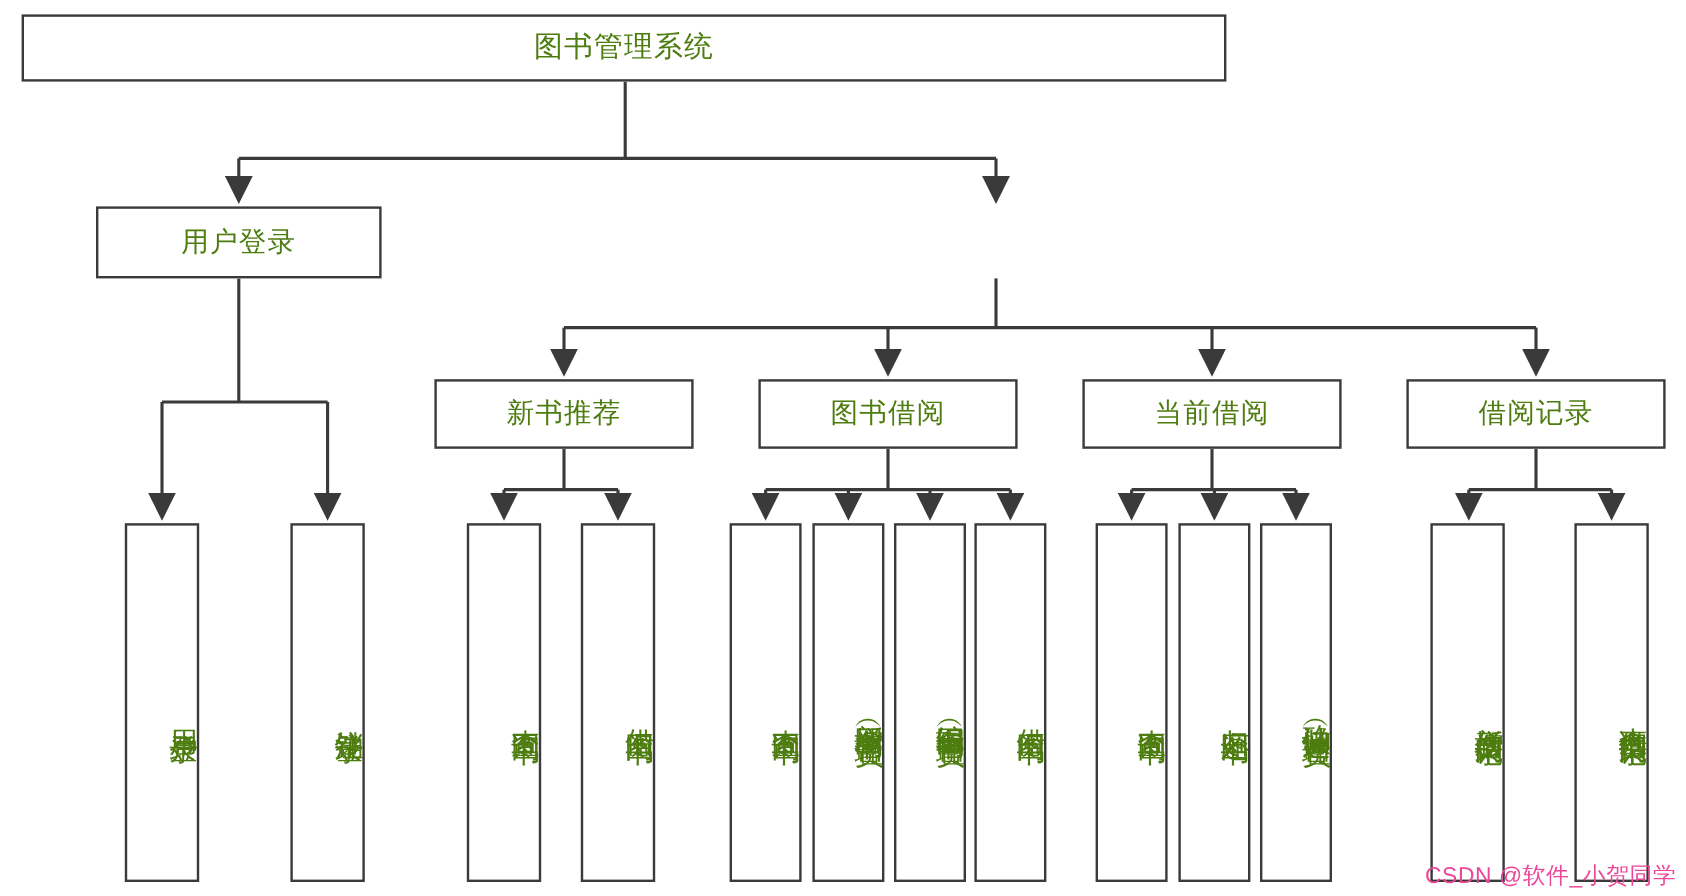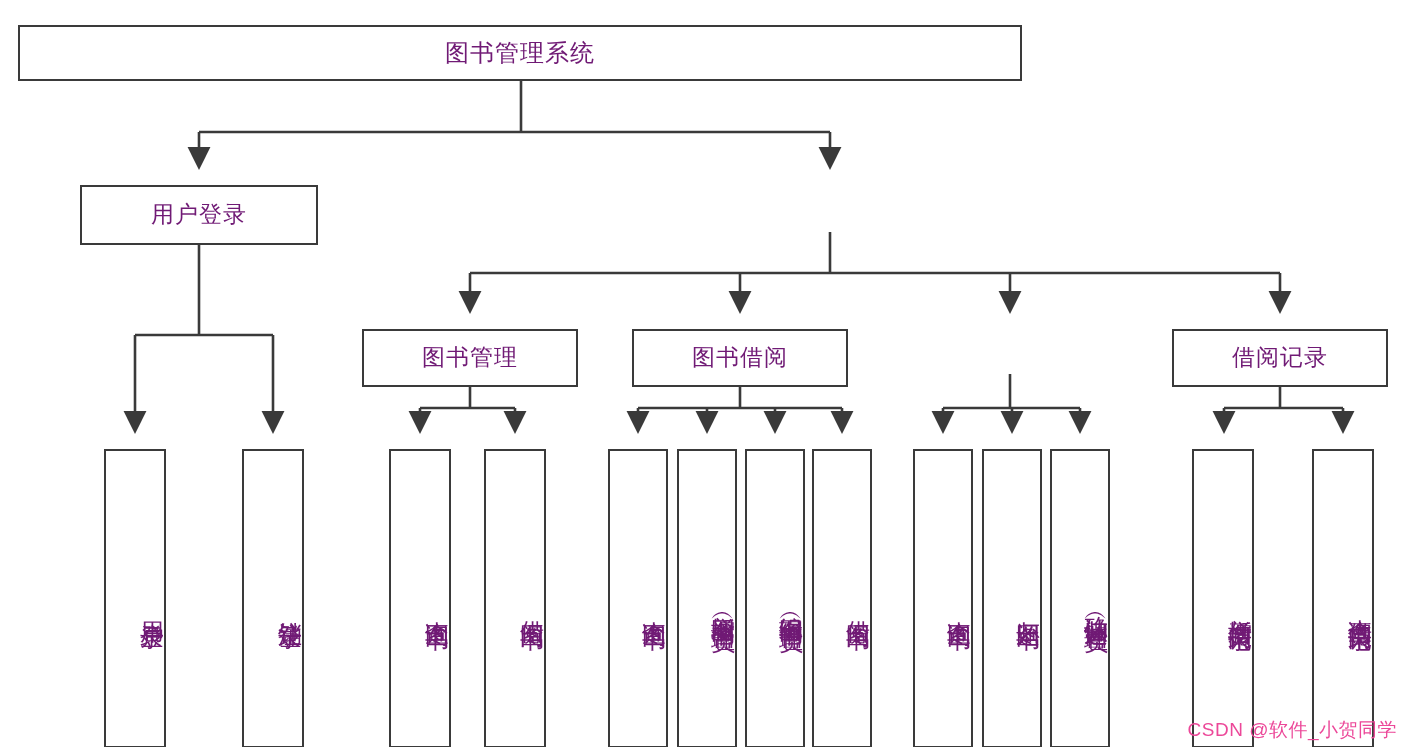--- a/index.html
+++ b/index.html
@@ -25,23 +25,22 @@
     height: 747px;
   }
   .node {
     position: absolute;
     box-sizing: border-box;
     border: 2.2px solid #3a3a3a;
     background: #ffffff;
     display: flex;
     align-items: center;
     justify-content: center;
-    color: #701a75;
+    color: #4d7c0f;
     z-index: 2;
-    margin-top: 13px;
   }
   .node-h {
     font-size: 23px;
     letter-spacing: 1px;
     line-height: 1.1;
   }
   .node-root {
     font-size: 24px;
   }
   .node-v {
@@ -127,24 +126,27 @@
 
   <div class="node node-h node-root" style="left:18px; top:12px; width:1004px; height:56px;">
     <span>图书管理系统</span>
   </div>
 
   <div class="node node-h" style="left:80px; top:172px; width:238px; height:60px;">
     <span>用户登录</span>
   </div>
 
   <div class="node node-h" style="left:362px; top:316px; width:216px; height:58px;">
-    <span>图书管理</span>
+    <span>新书推荐</span>
   </div>
   <div class="node node-h" style="left:632px; top:316px; width:216px; height:58px;">
     <span>图书借阅</span>
+  </div>
+  <div class="node node-h" style="left:902px; top:316px; width:216px; height:58px;">
+    <span>当前借阅</span>
   </div>
   <div class="node node-h" style="left:1172px; top:316px; width:216px; height:58px;">
     <span>借阅记录</span>
   </div>
 
   <div class="node node-v" style="left:104px; top:436px; width:62px; height:299px;">
     <span class="vlabel">用户登录</span>
   </div>
   <div class="node node-v" style="left:242px; top:436px; width:62px; height:299px;">
     <span class="vlabel">注销登录</span>

